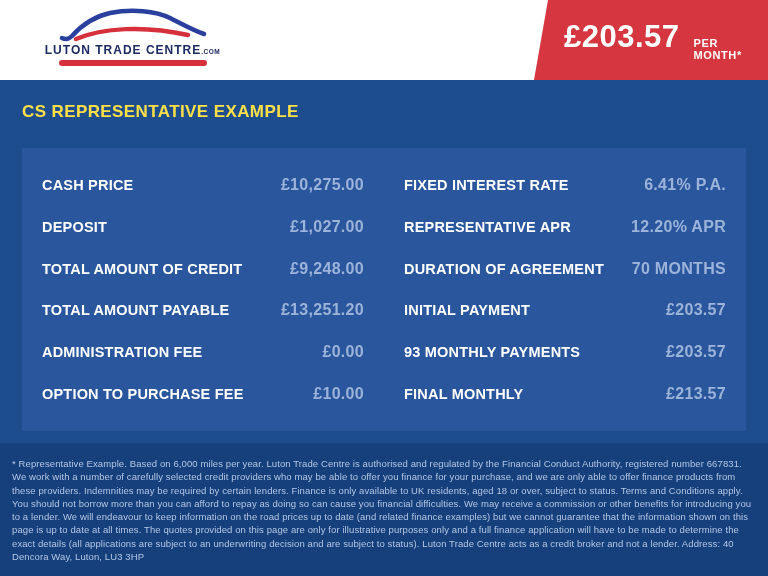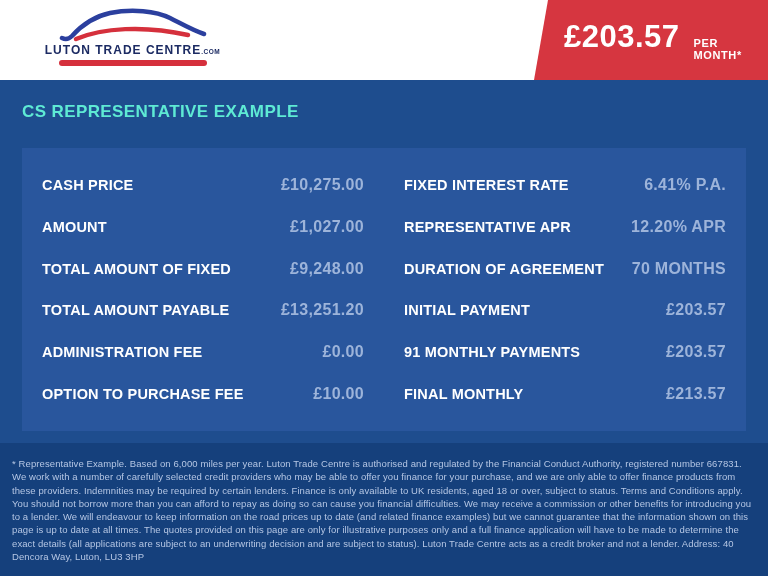--- a/index.html
+++ b/index.html
@@ -61,21 +61,21 @@
     margin-left: 14px;
   }
 
   
   .main {
     flex: 1 1 auto;
     background: #1e4d8e;
     padding: 22px 22px 0 22px;
   }
   .section-title {
-    color: #5eead4; font-weight: bold;
+    color: #fde047; font-weight: bold;
     font-size: 17px; letter-spacing: 0.4px;
     margin-bottom: 26px;
   }
   .panels { display: flex; }
   .panel {
     flex: 1 1 0;
     height: 283px;
     background: #29569d;
     padding: 16px 20px;
     display: flex; flex-direction: column;
@@ -139,25 +139,25 @@
     <div class="section-title">CS REPRESENTATIVE EXAMPLE</div>
 
     <div class="panels">
 
       <div class="panel">
         <div class="row">
           <span class="row-label">CASH PRICE</span>
           <span class="row-value">£10,275.00</span>
         </div>
         <div class="row">
-          <span class="row-label">AMOUNT</span>
+          <span class="row-label">DEPOSIT</span>
           <span class="row-value">£1,027.00</span>
         </div>
         <div class="row">
-          <span class="row-label">TOTAL AMOUNT OF FIXED</span>
+          <span class="row-label">TOTAL AMOUNT OF CREDIT</span>
           <span class="row-value">£9,248.00</span>
         </div>
         <div class="row">
           <span class="row-label">TOTAL AMOUNT PAYABLE</span>
           <span class="row-value">£13,251.20</span>
         </div>
         <div class="row">
           <span class="row-label">ADMINISTRATION FEE</span>
           <span class="row-value">£0.00</span>
         </div>
@@ -178,21 +178,21 @@
         </div>
         <div class="row">
           <span class="row-label">DURATION OF AGREEMENT</span>
           <span class="row-value">70 MONTHS</span>
         </div>
         <div class="row">
           <span class="row-label">INITIAL PAYMENT</span>
           <span class="row-value">£203.57</span>
         </div>
         <div class="row">
-          <span class="row-label">91 MONTHLY PAYMENTS</span>
+          <span class="row-label">93 MONTHLY PAYMENTS</span>
           <span class="row-value">£203.57</span>
         </div>
         <div class="row">
           <span class="row-label">FINAL MONTHLY</span>
           <span class="row-value">£213.57</span>
         </div>
       </div>
 
     </div>
   </div>

